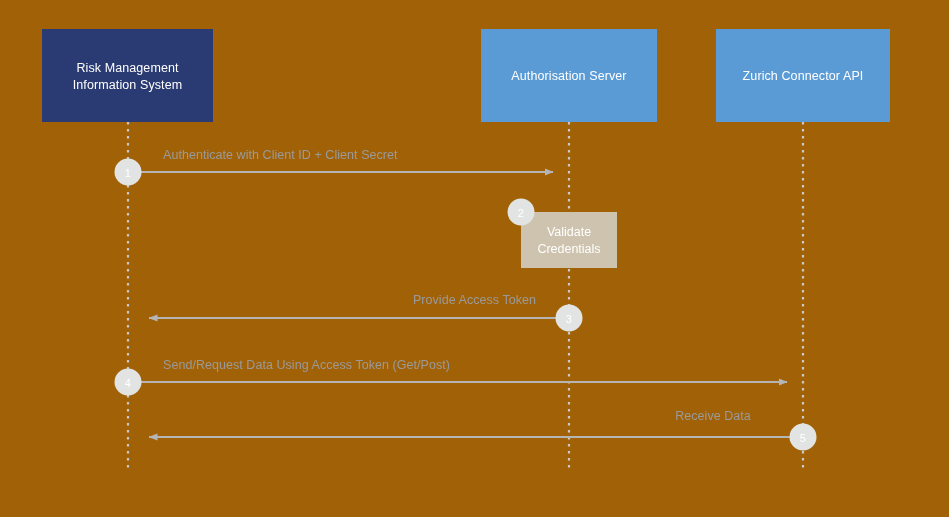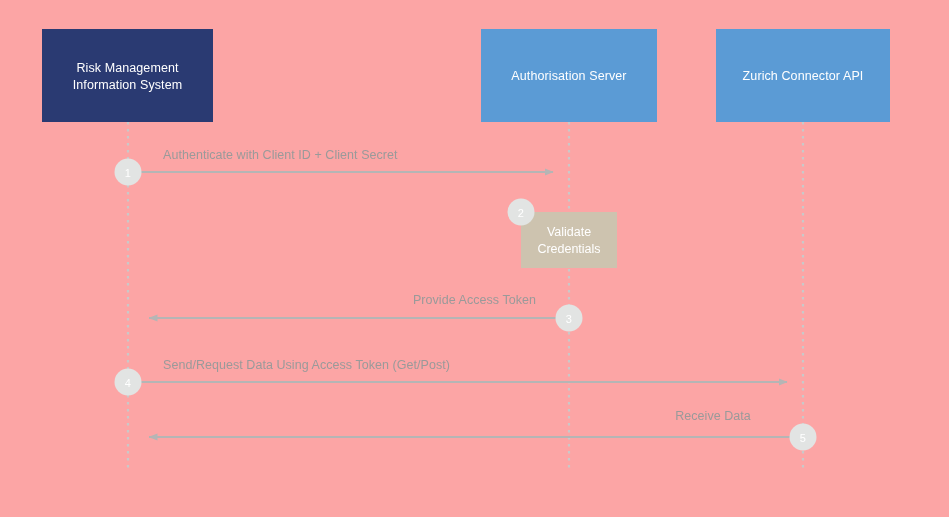--- a/index.html
+++ b/index.html
@@ -11,21 +11,21 @@
   body {
     font-family: "Liberation Sans", sans-serif;
     width: 949px;
     height: 517px;
     overflow: hidden;
   }
   #diagram-root {
     position: relative;
     width: 949px;
     height: 517px;
-    background: #fca5a5;
+    background: #a16207;
   }
   svg.diagram-canvas {
     position: absolute;
     left: 0;
     top: 0;
     width: 949px;
     height: 517px;
     display: block;
   }
   .participant-label {

